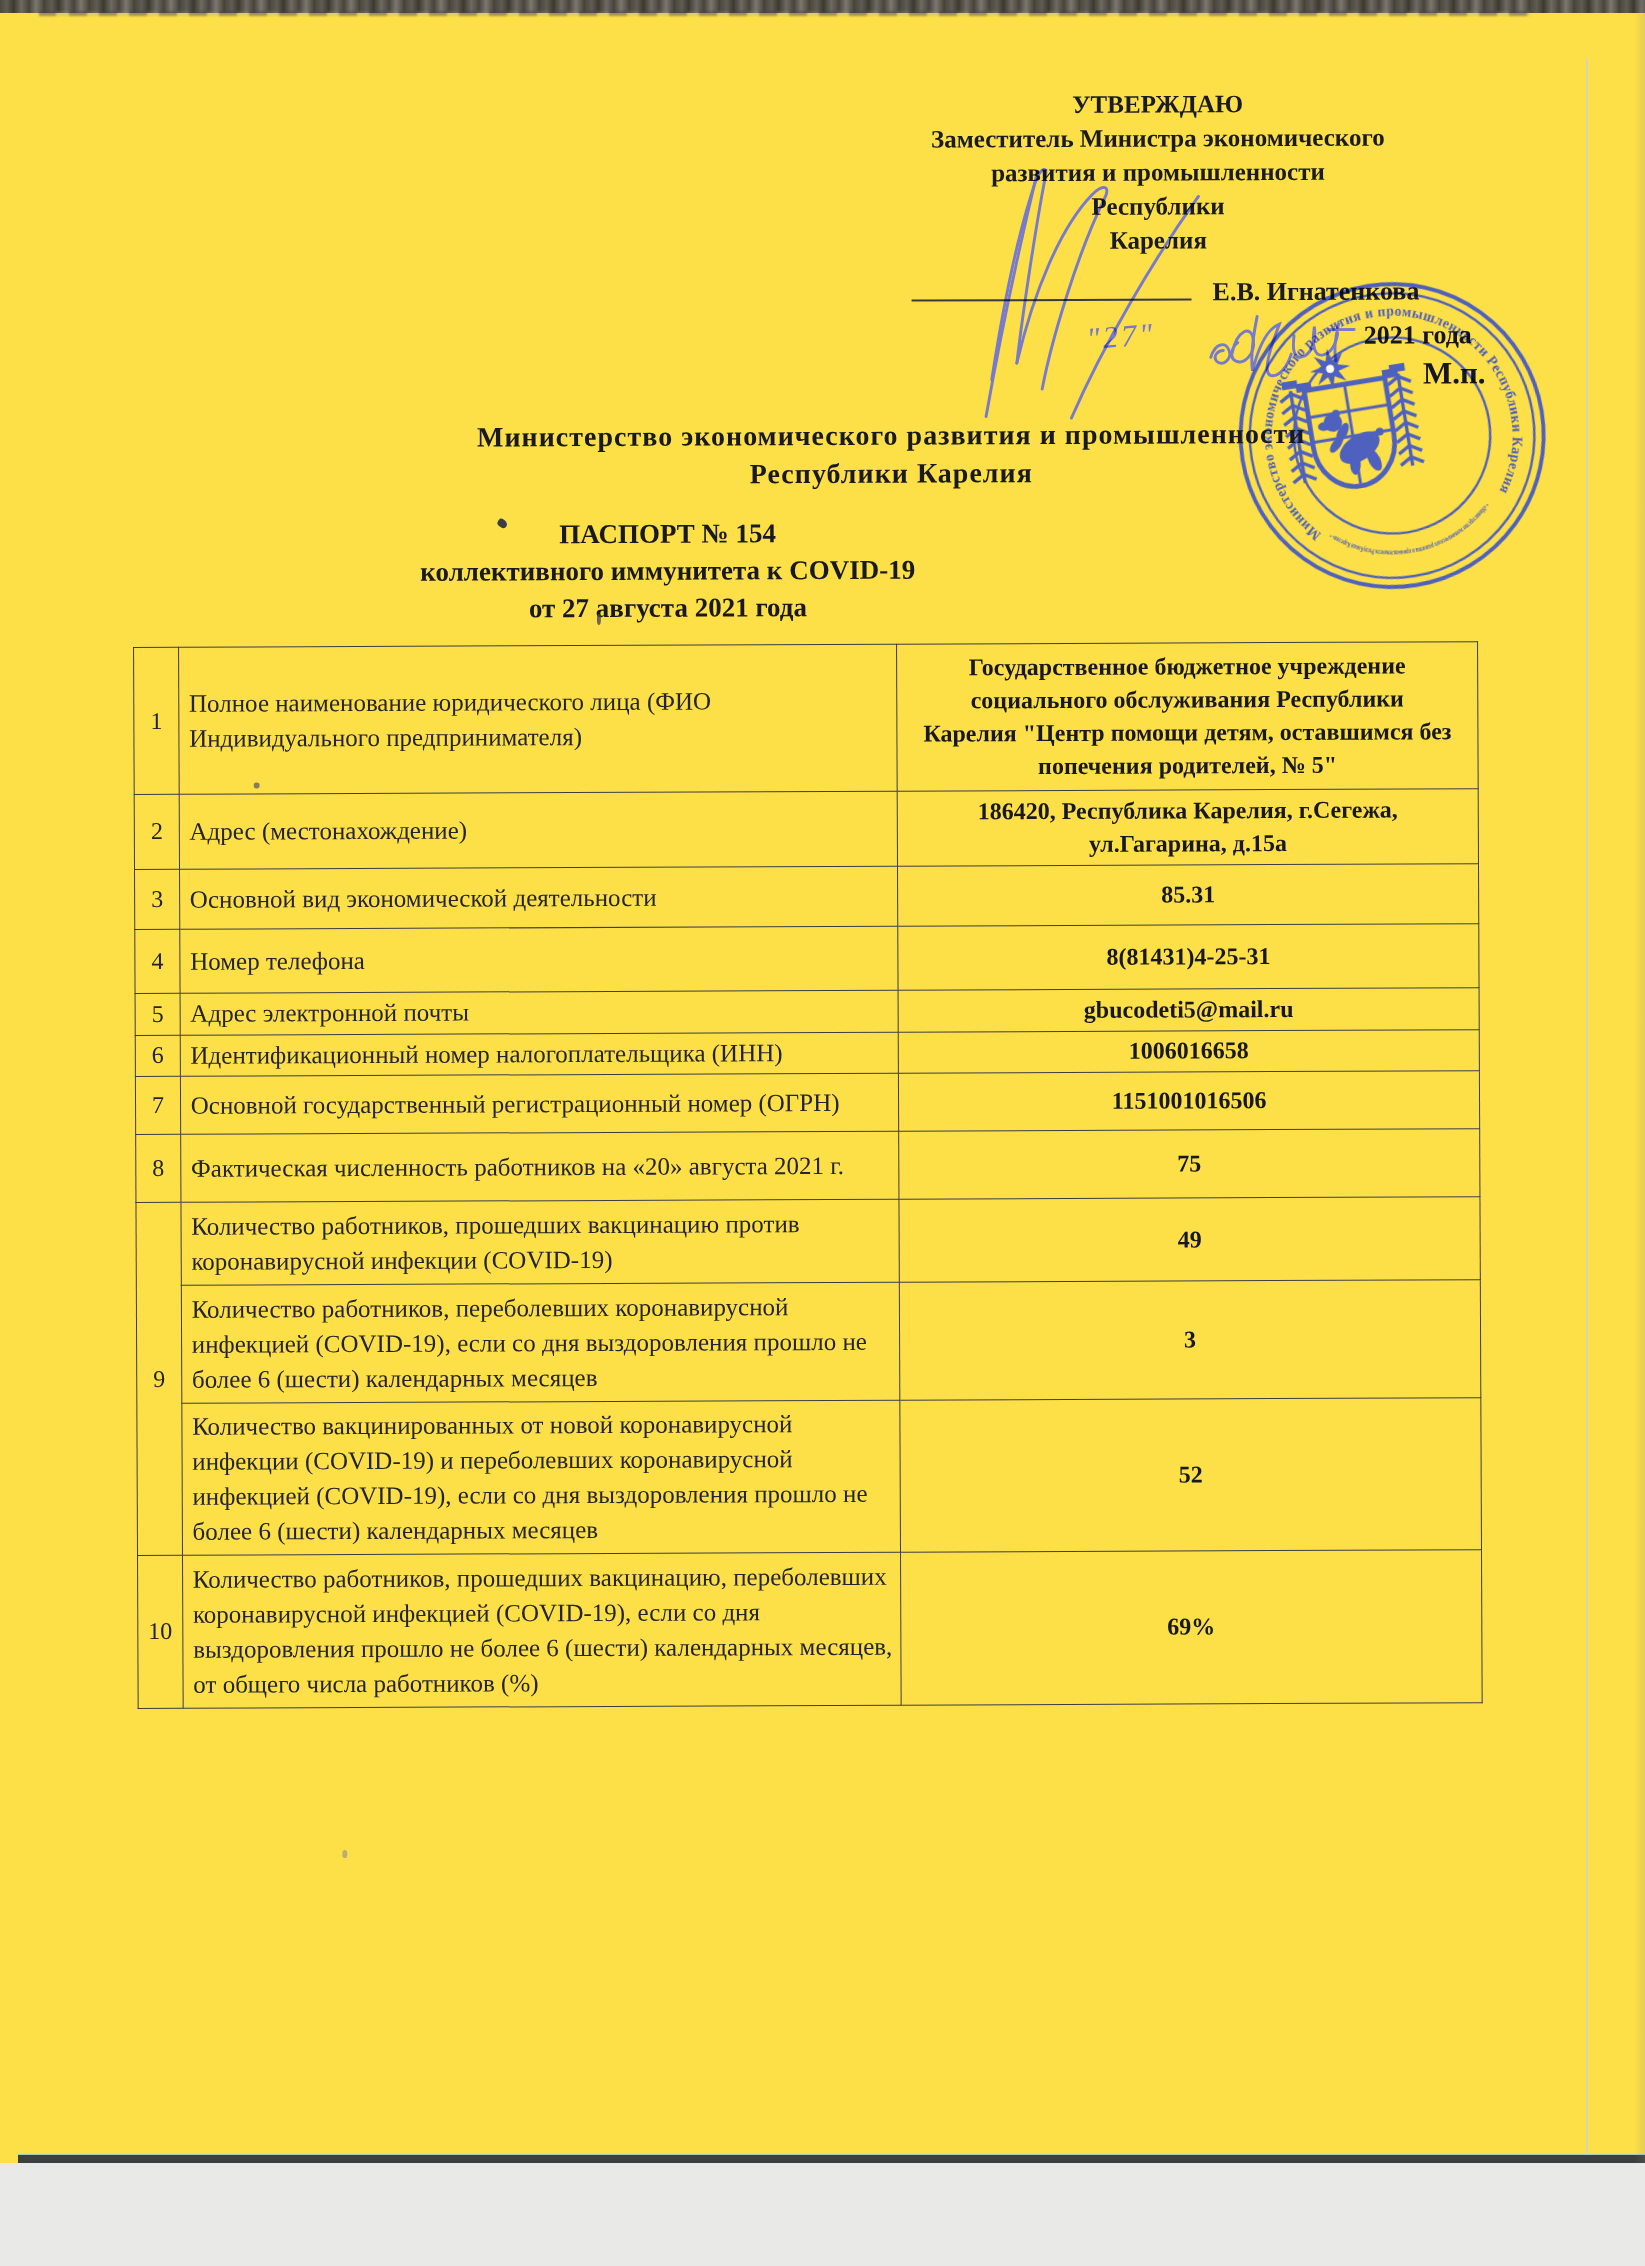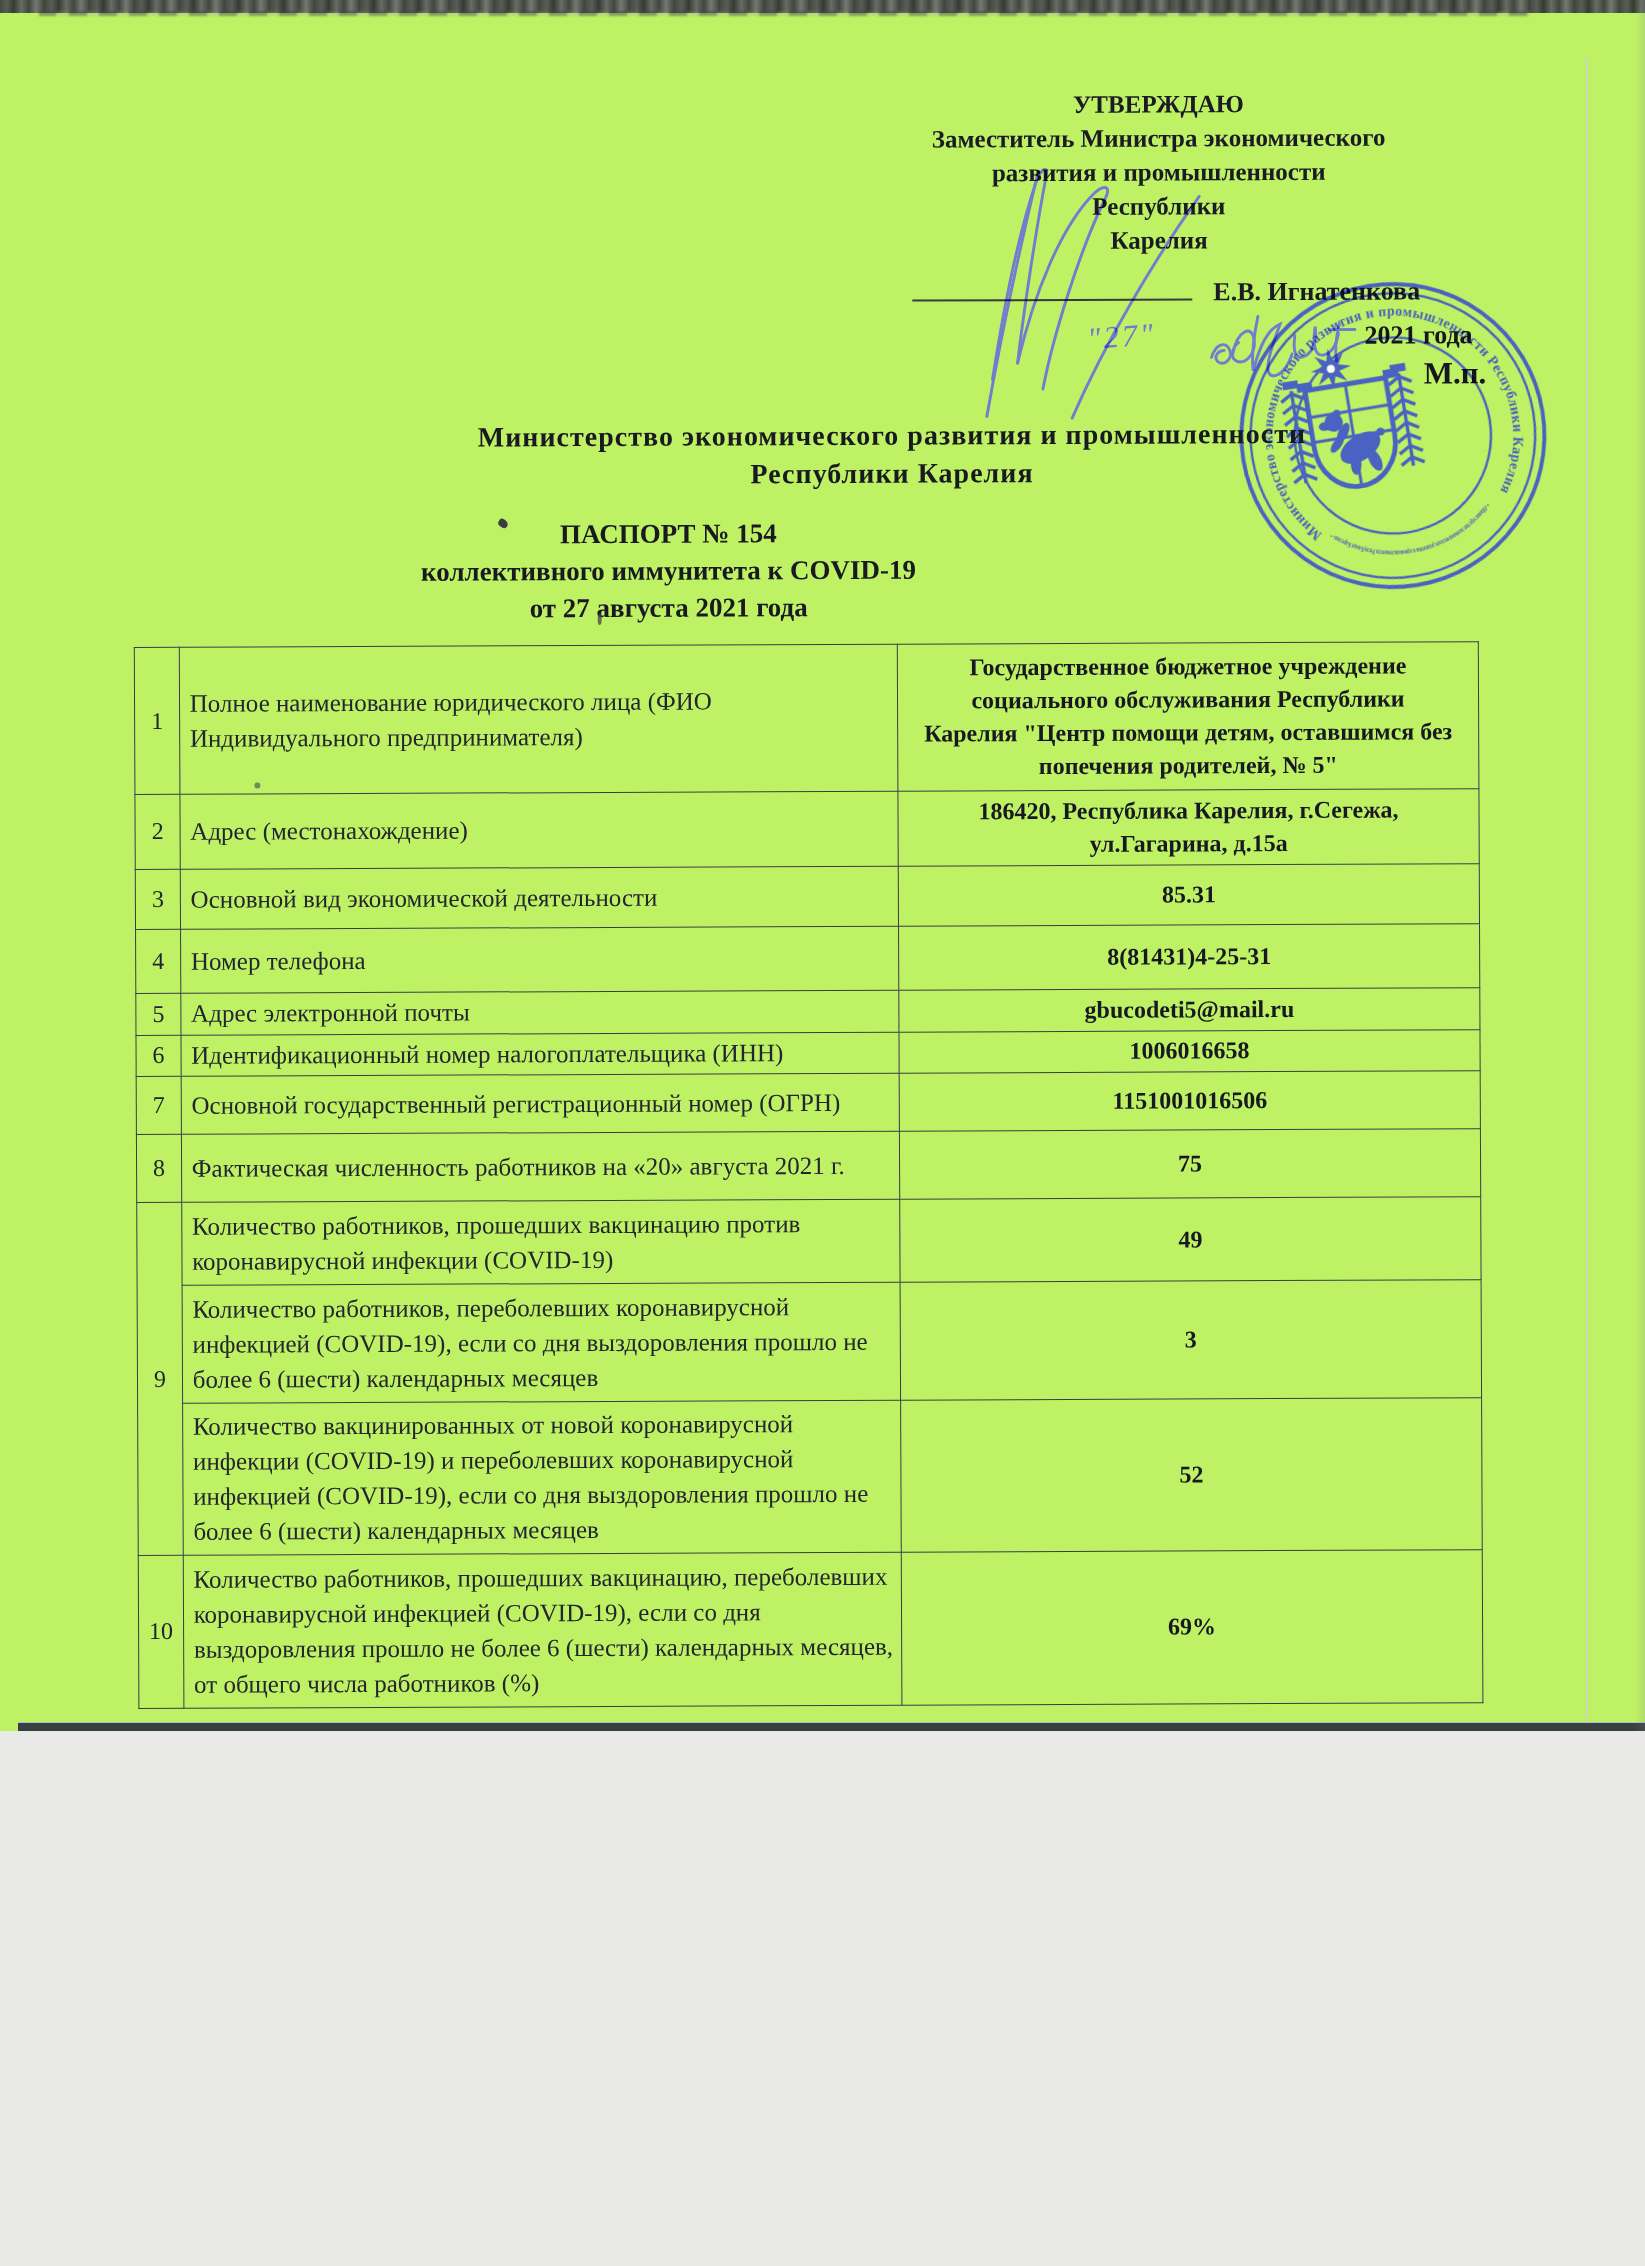--- a/index.html
+++ b/index.html
@@ -1,19 +1,19 @@
 <!DOCTYPE html>
 <html><head>
 <meta charset="utf-8">
 <style>
   html,body{margin:0;padding:0;background:#e9e9e7;}
   .page{
     position:relative;
-    width:1646px;height:1731px;
-    background:#bef264;
+    width:1646px;height:2163px;
+    background:#fde047;
     overflow:hidden;
     font-family:"Liberation Serif","DejaVu Serif",serif;
     color:#1e1e28;
   }
   .sheet{position:absolute;inset:0;transform:rotate(-0.25deg);transform-origin:50% 40%;}
   
   .scan-top{
     position:absolute;top:0;left:0;right:0;height:12.6px;
     background:repeating-linear-gradient(90deg,#34343e 0px,#4a4a55 6.8px,#23232c 13.6px,#5b5b66 21.3px,#30303a 29px,#6a6a74 36px,#2a2a33 45px);
     opacity:.88;filter:blur(0.5px);

